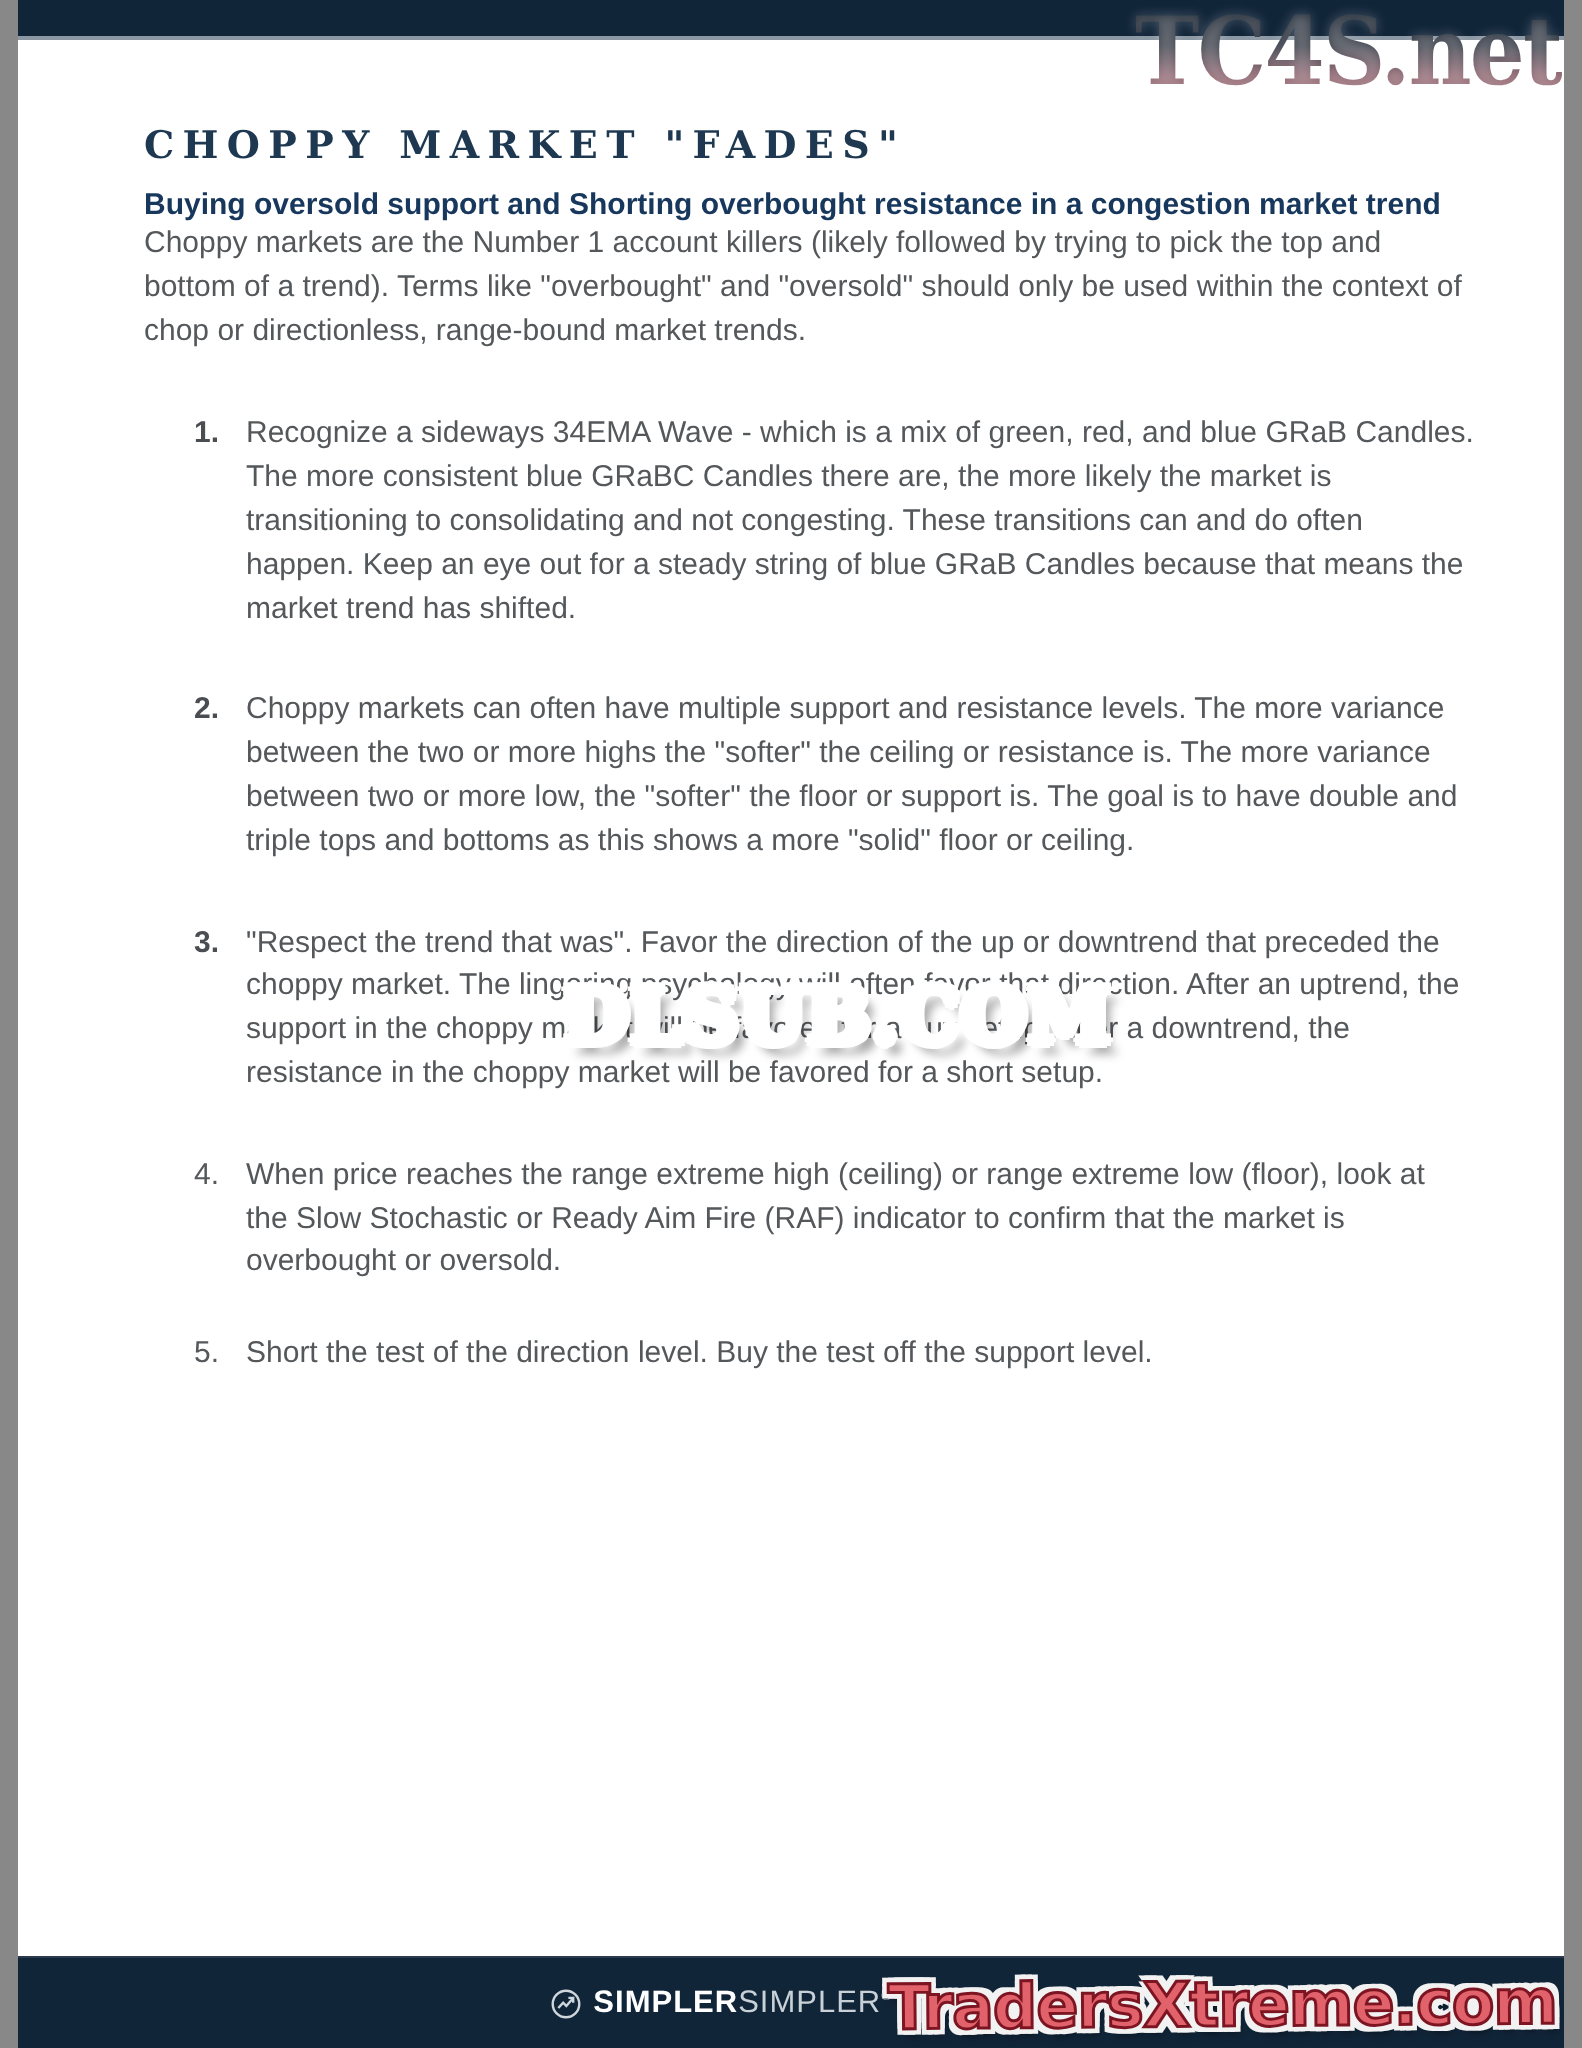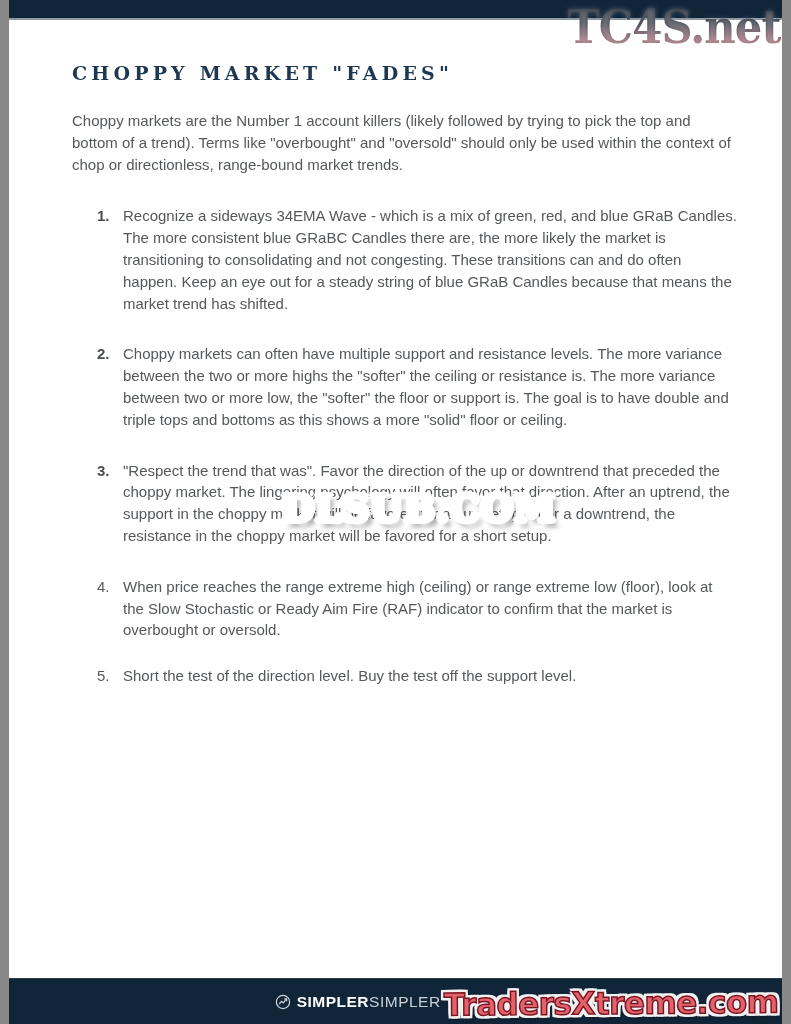--- a/index.html
+++ b/index.html
@@ -30,21 +30,21 @@
 
   .title {
     margin-top: 40px;
     font-family: "DejaVu Serif", serif; font-weight: bold;
     font-size: 19px; letter-spacing: 0.22em; color: #1e3851;
   }
   .subtitle {
     margin-top: 10px; font-size: 15px; font-weight: bold; color: #17375c;
   }
   .intro {
-    margin-top: 26px; font-size: 15px; line-height: 21.8px; color: #55585b;
+    font-size: 15px; line-height: 21.8px; color: #55585b;
     width: 665px;
   }
 
   .list { margin-top: 30px; margin-left: 25px; }
   .item { display: flex; margin-bottom: 29px; color: #55585b; }
   .item .num { width: 26px; flex: 0 0 26px; font-size: 15px; line-height: 21.8px; }
   .item .itext { width: 614px; font-size: 15px; line-height: 21.8px; }
   .item .iheading { font-weight: bold; color: #4a4e53; }
   .item.bold-num .num { font-weight: bold; color: #4a4e53; }
   .item.plain { margin-bottom: 24px; }
@@ -92,20 +92,21 @@
 <body>
 
 <div class="page">
 
   <div class="topbar"></div>
 
   <div class="wm-tc4s">TC4S.net</div>
 
   <div class="content">
     <h1 class="title">CHOPPY MARKET "FADES"</h1>
+    <h2 class="subtitle">Buying oversold support and Shorting overbought resistance in a congestion market trend</h2>
 
     <p class="intro">Choppy markets are the Number 1 account killers (likely followed by trying to pick the top and bottom of a trend). Terms like "overbought" and "oversold" should only be used within the context of chop or directionless, range-bound market trends.</p>
 
     <div class="list">
 
       <div class="item bold-num">
         <div class="num">1.</div>
         <div class="itext">
           <div class="ibody">Recognize a sideways 34EMA Wave - which is a mix of green, red, and blue GRaB Candles. The more consistent blue GRaBC Candles there are, the more likely the market is transitioning to consolidating and not congesting. These transitions can and do often happen. Keep an eye out for a steady string of blue GRaB Candles because that means the market trend has shifted.</div>
         </div>

